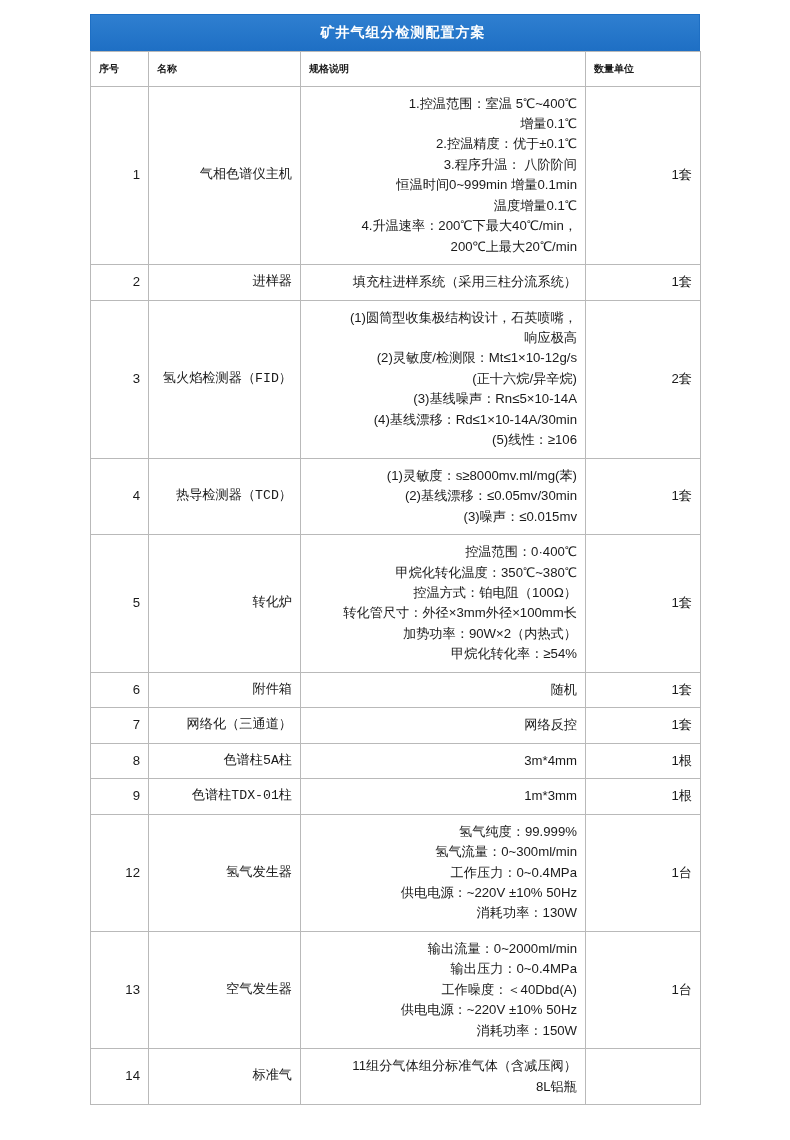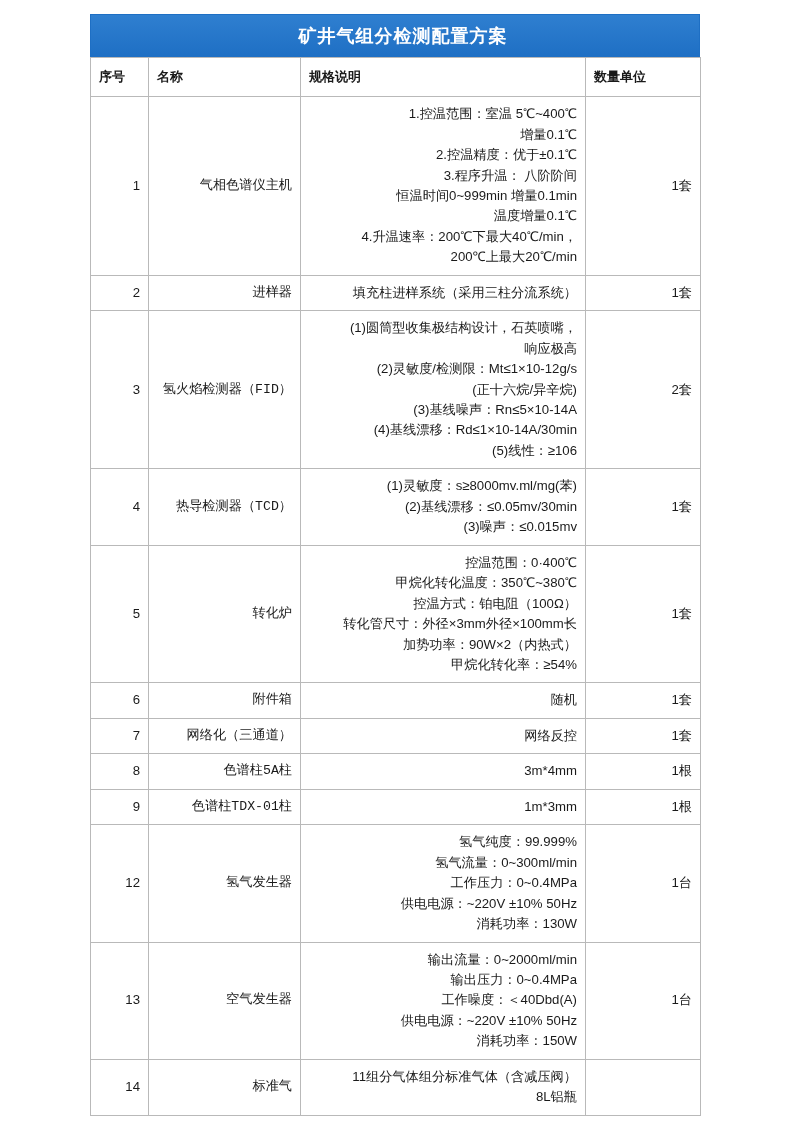--- a/index.html
+++ b/index.html
@@ -18,21 +18,21 @@
     box-sizing: border-box;
     padding: 14px 90px 10px 90px;
   }
   .table-wrap {
     width: 610px;
   }
   .title-bar {
     background: linear-gradient(to bottom, #2f7fd0, #1e6fc4);
     color: #ffffff;
     text-align: center;
-    font-size: 18px;
+    font-size: 14px;
     font-weight: bold;
     letter-spacing: 1px;
     padding: 9px 0 9px 16px;
     border: 1px solid #1e6fc4;
     border-bottom: none;
     box-sizing: border-box;
   }
   table.spec {
     border-collapse: collapse;
     width: 610px;
@@ -42,21 +42,21 @@
   table.spec td, table.spec th {
     border: 1px solid #b9b9b9;
     padding: 7px 8px;
     vertical-align: middle;
     line-height: 1.55;
     box-sizing: border-box;
     text-align: right;
   }
   table.spec thead th {
     font-weight: bold;
-    font-size: 13px;
+    font-size: 10px;
     background: #ffffff;
     text-align: left;
     padding-top: 9px;
     padding-bottom: 9px;
   }
   col.c-idx { width: 58px; }
   col.c-name { width: 152px; }
   col.c-spec { width: 285px; }
   col.c-qty { width: 115px; }
 

